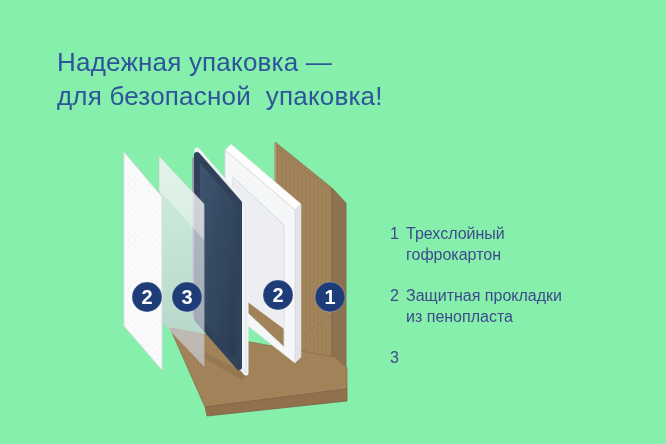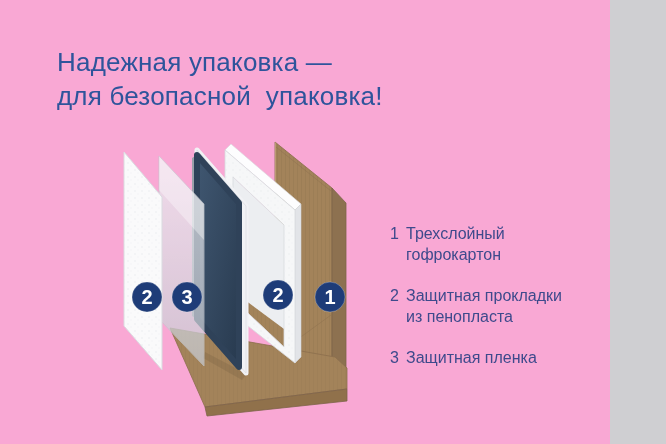--- a/index.html
+++ b/index.html
@@ -1,18 +1,18 @@
 <!DOCTYPE html>
 <html><head>
 <meta charset="utf-8">
 <style>
   html,body{margin:0;padding:0;background:#cfcfd2;}
   .stage{
-    position:relative;width:610px;height:444px;overflow:hidden;
-    background:#f9a8d4;font-family:"Liberation Sans",sans-serif;
+    position:relative;width:666px;height:444px;overflow:hidden;
+    background:#86efac;font-family:"Liberation Sans",sans-serif;
   }
   .title{
     position:absolute;left:57px;top:45px;
     font-size:26px;line-height:34px;font-weight:500;
     color:#2e549b;letter-spacing:.2px;
   }
   .title div{white-space:pre-wrap;}
   .diagram-svg{position:absolute;left:0;top:0;}
   .legend{
     position:absolute;left:390px;top:223px;
@@ -122,17 +122,16 @@
     <div class="legend-item">
       <span class="legend-num">1</span>
       <span class="legend-text">Трехслойный гофрокартон</span>
     </div>
     <div class="legend-item">
       <span class="legend-num">2</span>
       <span class="legend-text">Защитная прокладки из пенопласта</span>
     </div>
     <div class="legend-item">
       <span class="legend-num">3</span>
-      <span class="legend-text">Защитная пленка</span>
     </div>
   </div>
 
 </div>
 
 </body></html>

